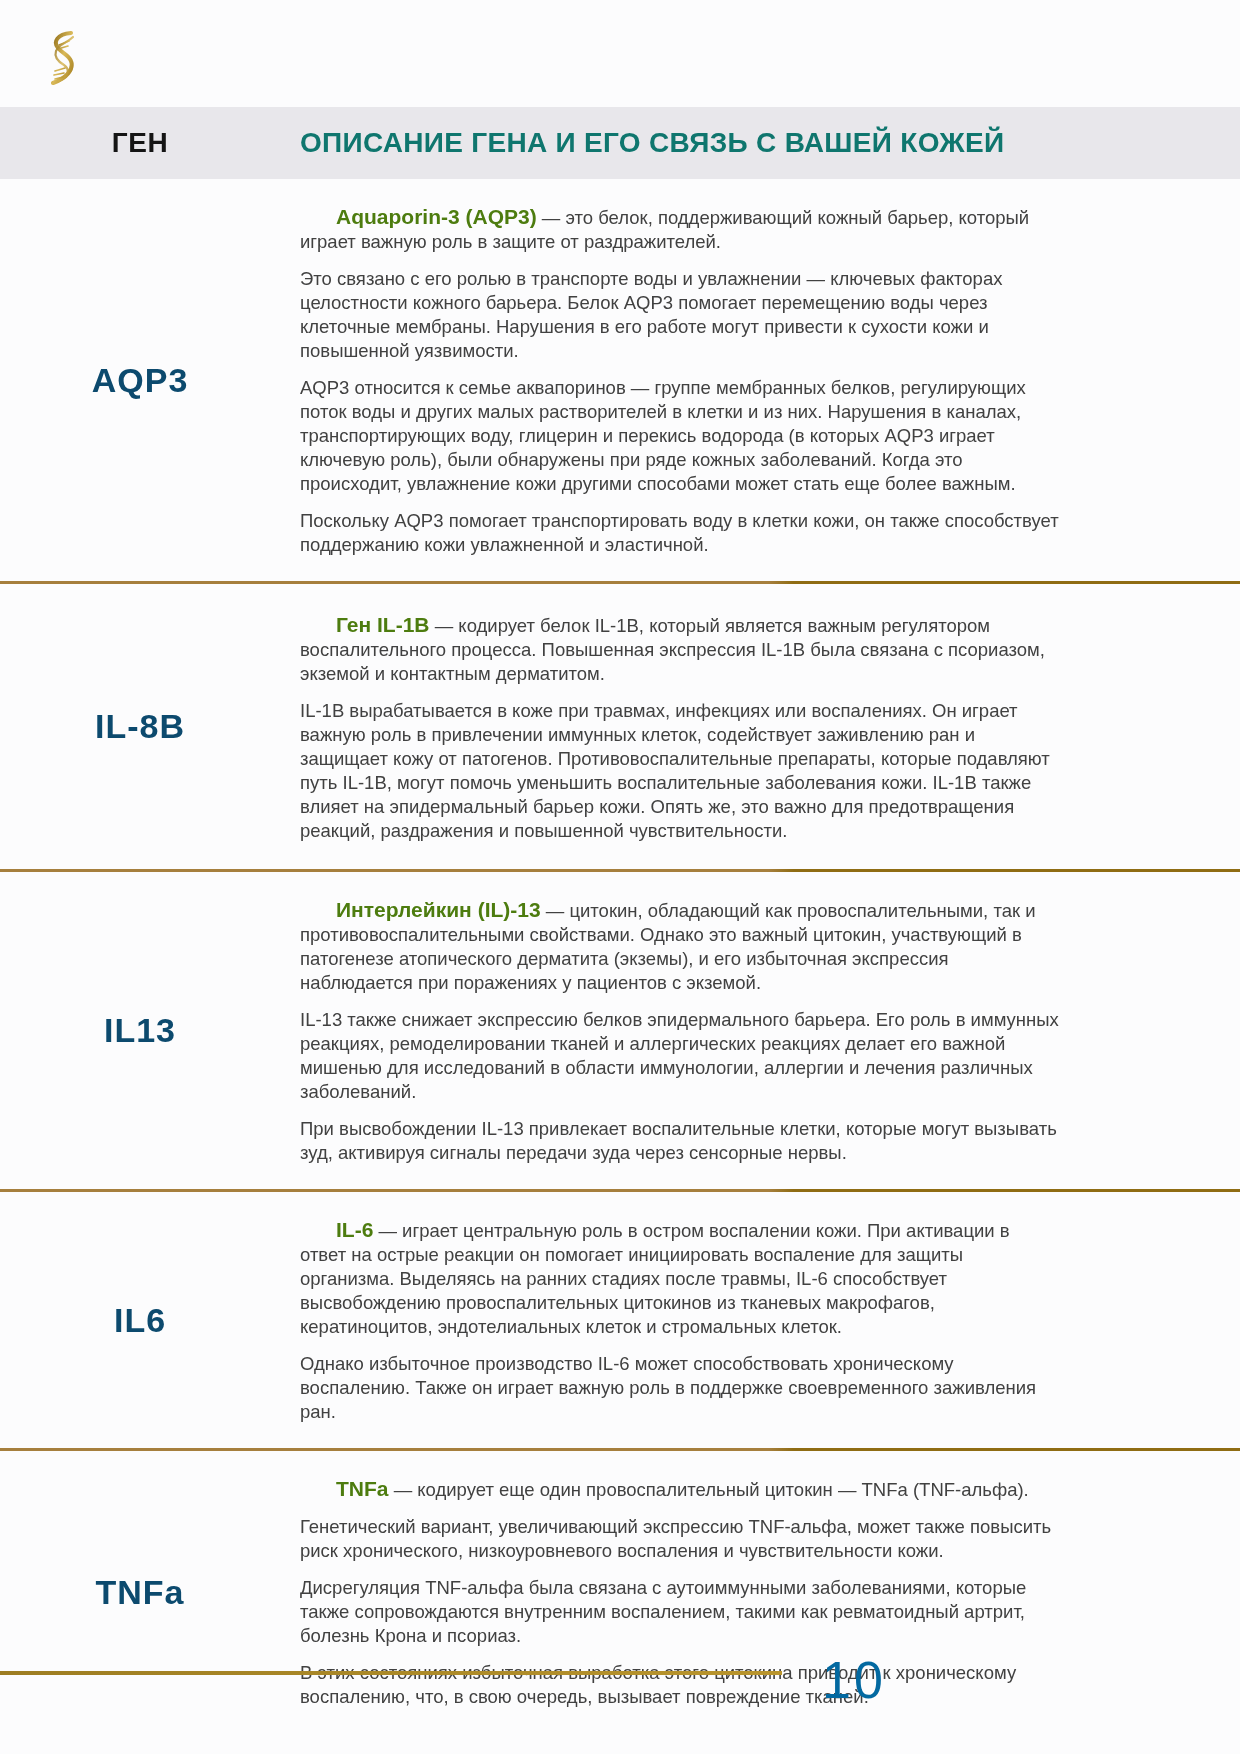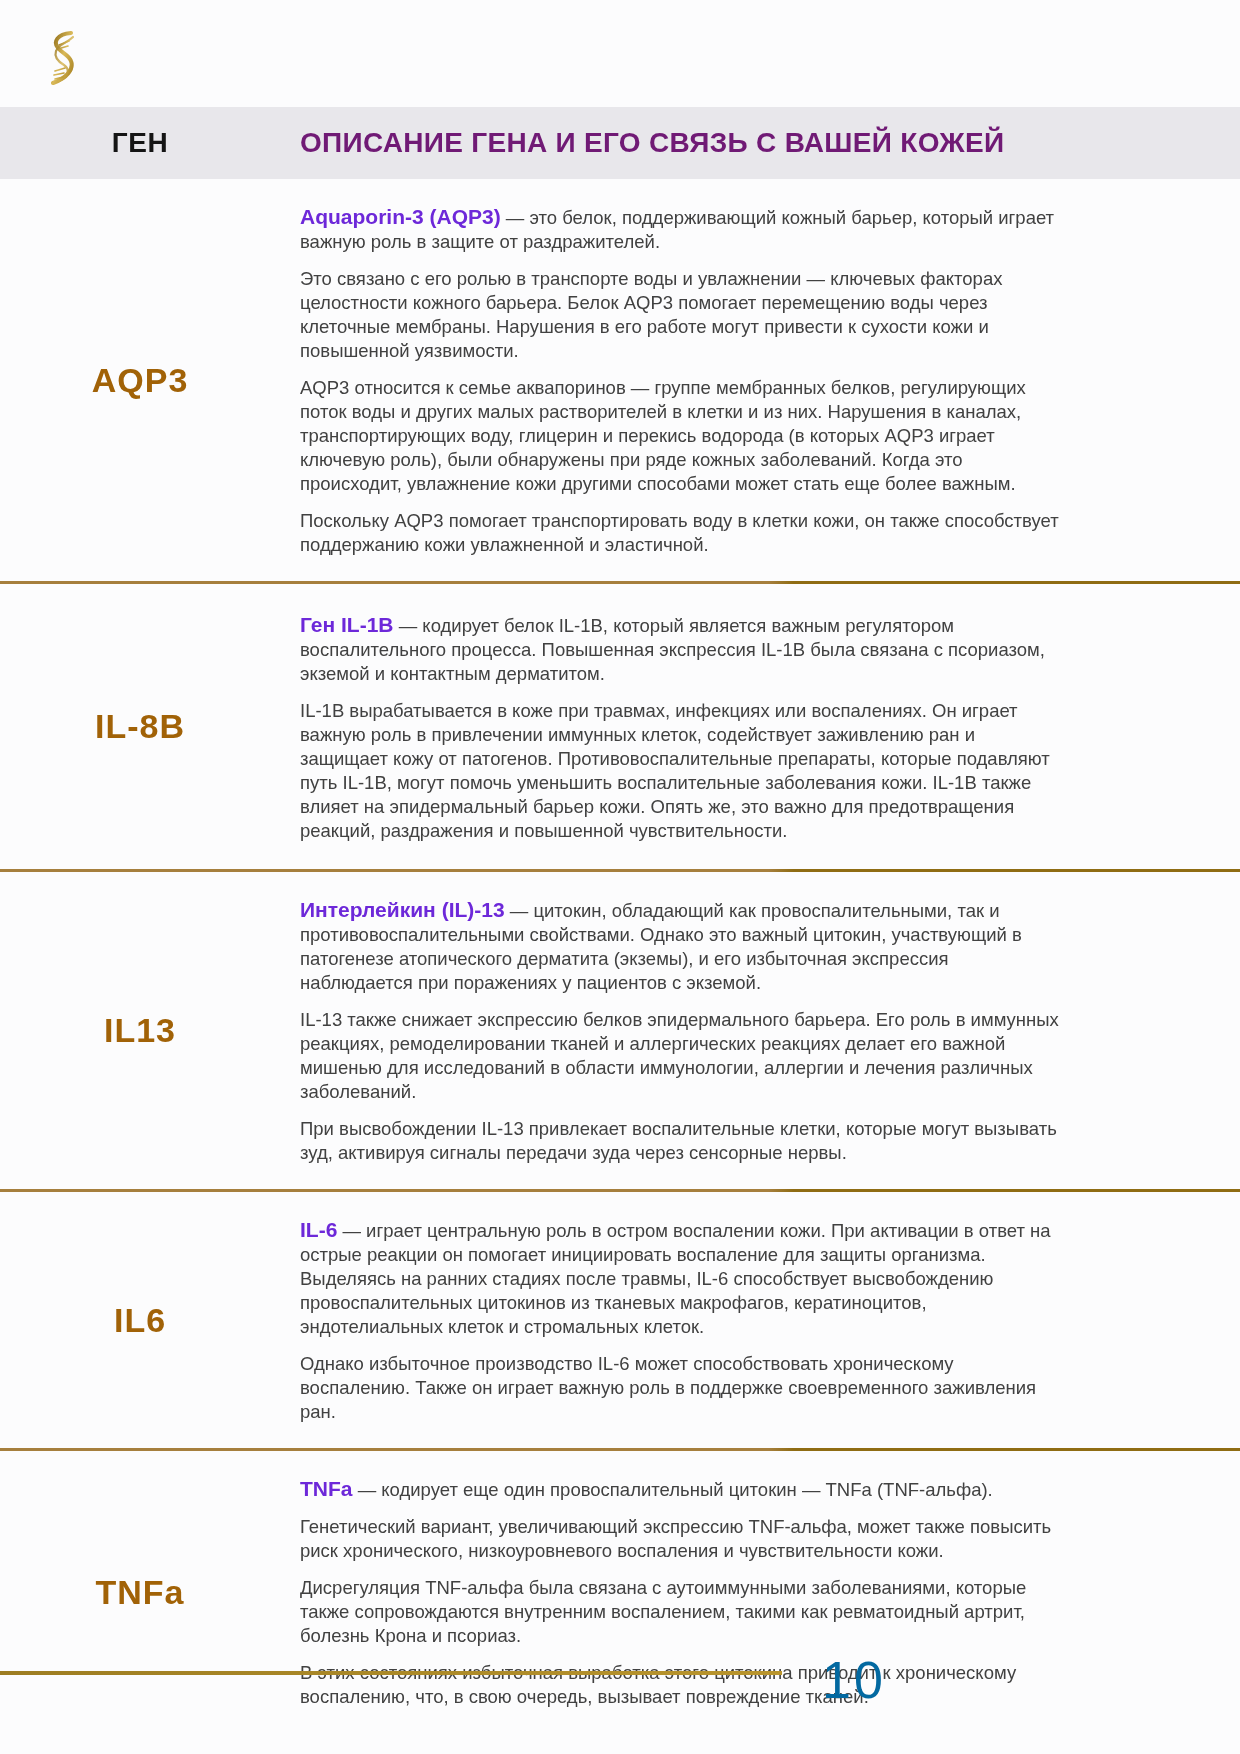--- a/index.html
+++ b/index.html
@@ -42,21 +42,21 @@
     font-weight: 700;
     letter-spacing: 0.5px;
     color: #151515;
   }
   .header-desc-col {
     flex: 1;
     padding-left: 20px;
     font-size: 28px;
     font-weight: 700;
     letter-spacing: 0.3px;
-    color: #701a75;
+    color: #0f766e;
   }
   
   .row {
     display: flex;
     align-items: center;
   }
   .row-1 { min-height: 387px; }
   .row-2 { min-height: 285px; }
   .row-3 { min-height: 302px; }
   .row-4 { min-height: 230px; }
@@ -64,36 +64,37 @@
   .gene-col {
     width: 280px;
     display: flex;
     align-items: center;
     justify-content: center;
   }
   .gene-name {
     font-size: 34px;
     font-weight: 700;
     letter-spacing: 1px;
-    color: #a16207;
+    color: #0c4a6e;
   }
   .desc-col {
     flex: 1;
     max-width: 790px;
     padding: 26px 10px 24px 20px;
     font-size: 18.5px;
     line-height: 24px;
     color: #414141;
   }
   .desc-col p { margin: 0 0 13px 0; }
   .desc-col p:last-child { margin-bottom: 0; }
   .lead {
     font-size: 21px;
     font-weight: 700;
-    color: #6d28d9;
+    color: #4d7c0f;
+    margin-left: 36px;
   }
   .divider {
     height: 3px;
     width: 100%;
     background: linear-gradient(90deg, #a67f3d 0%, #a67f3d 62%, #8f6c13 64%, #8f6c13 100%);
   }
   
   .footer {
     position: absolute;
     left: 0;

